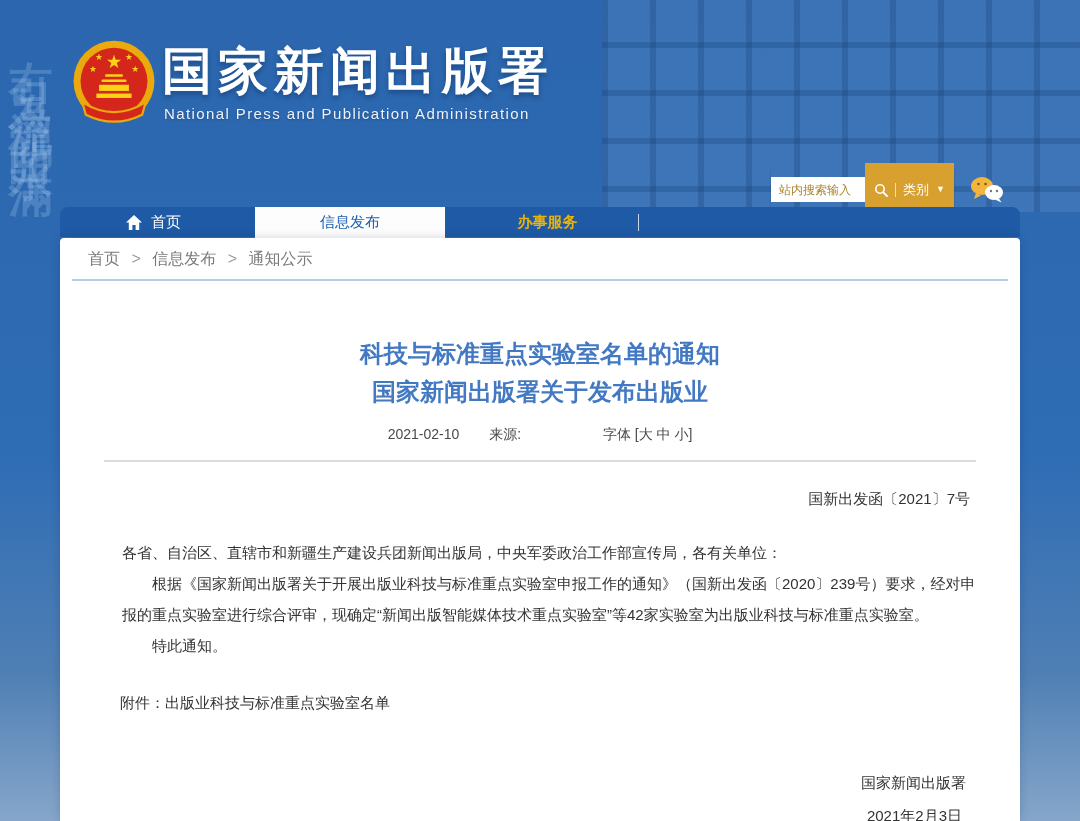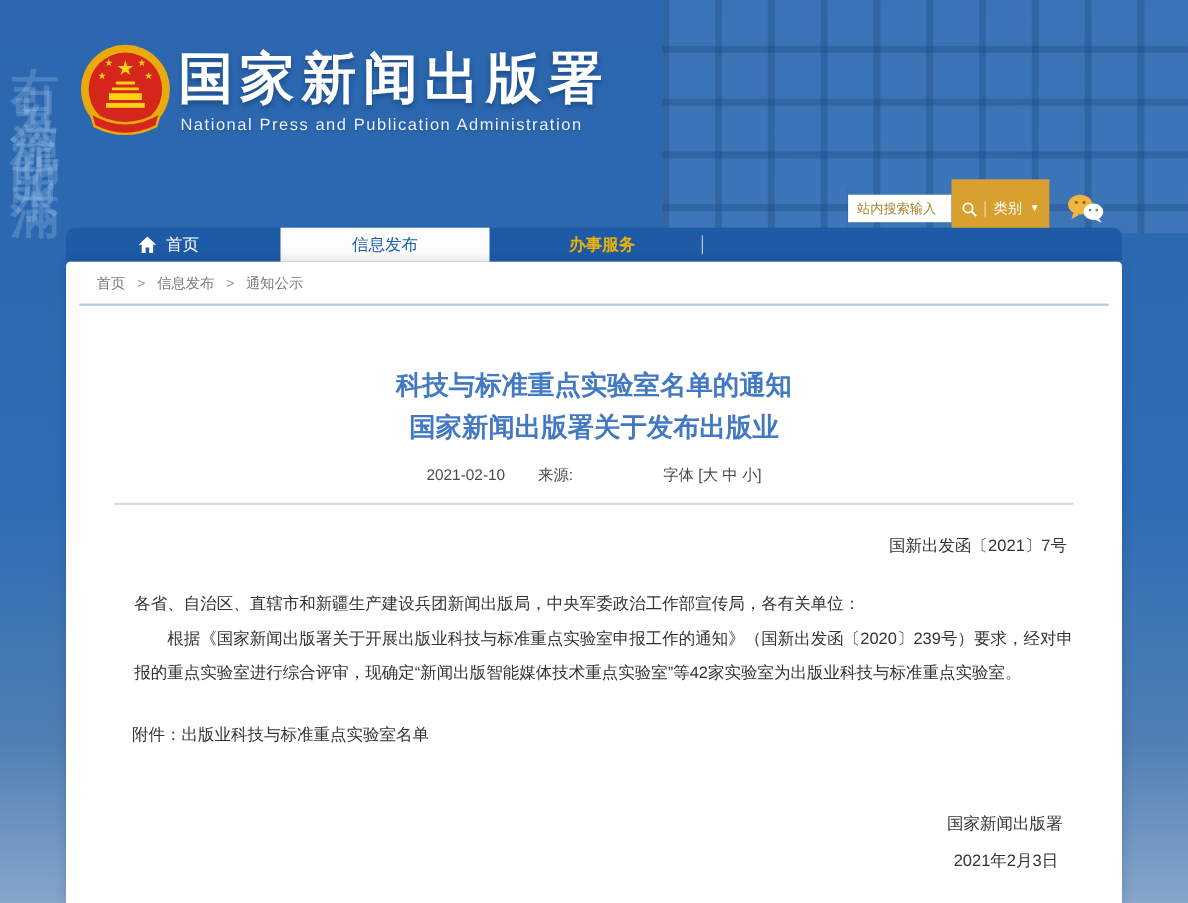--- a/index.html
+++ b/index.html
@@ -40,21 +40,21 @@
   .nav-home{position:absolute;left:66px;top:0;height:31px;display:flex;align-items:center;
     gap:9px;color:#fff;font-size:15px;cursor:pointer;}
   .nav-tab-active{position:absolute;left:195px;top:0;width:190px;height:31px;background:#fdfdfd;
     color:#1c5fae;font-size:15px;display:flex;align-items:center;justify-content:center;cursor:pointer;}
   .nav-service{position:absolute;left:420px;top:0;width:135px;height:31px;display:flex;
     align-items:center;justify-content:center;color:#eab308;font-size:15px;cursor:pointer;font-weight:bold;}
   .nav-sep{position:absolute;left:578px;top:7px;width:1px;height:17px;background:rgba(255,255,255,.75);}
   
   .panel{position:absolute;left:60px;top:238px;width:960px;height:583px;background:#fff;
     border-radius:4px 4px 0 0;box-shadow:0 0 10px rgba(0,20,60,.18);}
-  .breadcrumb{padding:11px 0 9px 28px;font-size:13px;color:#7a7a7a;border-radius:19px;}
+  .breadcrumb{padding:11px 0 9px 28px;font-size:16px;color:#7a7a7a;border-radius:19px;}
   .bc-link{cursor:pointer;}
   .bc-sep{margin:0 7px;color:#9a9a9a;}
   .bc-line{height:2px;background:#b4cbe6;margin:0 12px;}
   .article{padding:0 30px;}
   .art-title{margin-top:54px;text-align:center;color:#4379c2;font-size:24px;
     font-weight:600;line-height:38px;}
   .art-meta{margin-top:15px;text-align:center;font-size:14px;color:#4a4a4a;}
   .meta-src{margin-left:26px;}
   .meta-font{margin-left:78px;cursor:pointer;}
   .art-hr{border:none;border-top:2px solid #dcdcdc;margin:16px 14px 0;}
@@ -152,20 +152,21 @@
         <span class="meta-font">字体 [大 中 小]</span>
       </div>
 
       <hr class="art-hr">
 
       <div class="doc-no">国新出发函〔2021〕7号</div>
 
       <div class="body-text">
         <p>各省、自治区、直辖市和新疆生产建设兵团新闻出版局，中央军委政治工作部宣传局，各有关单位：</p>
         <p class="p-indent">根据《国家新闻出版署关于开展出版业科技与标准重点实验室申报工作的通知》（国新出发函〔2020〕239号）要求，经对申报的重点实验室进行综合评审，现确定“新闻出版智能媒体技术重点实验室”等42家实验室为出版业科技与标准重点实验室。</p>
+        <p class="p-indent">特此通知。</p>
       </div>
 
       <div class="attach">附件：出版业科技与标准重点实验室名单</div>
 
       <div class="sign">国家新闻出版署</div>
       <div class="sign-date">2021年2月3日</div>
     </div>
   </div>
 
 </div>

